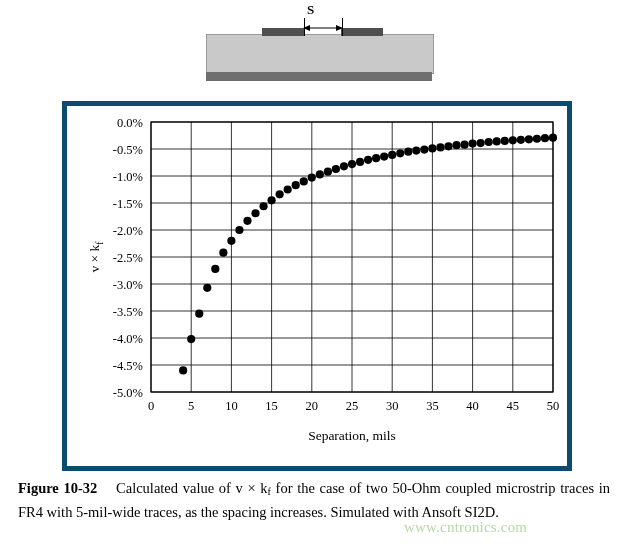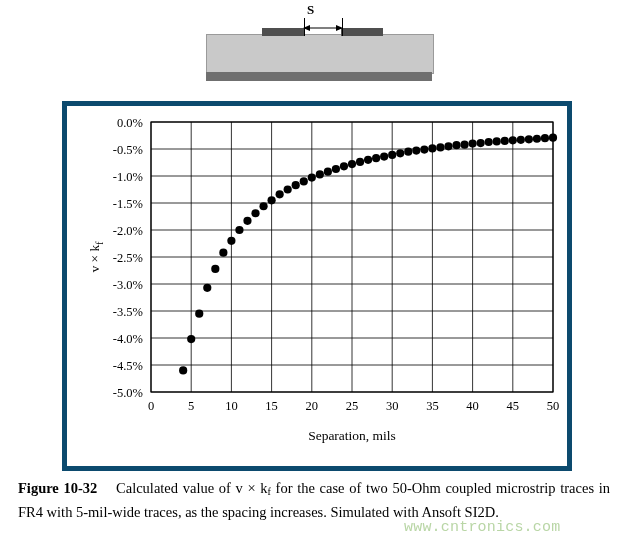--- a/index.html
+++ b/index.html
@@ -114,21 +114,21 @@
     font-family: "Liberation Serif", serif;
     text-align: justify;
   }
   .caption b { font-weight: bold; }
   .caption .sub { font-size: 10px; vertical-align: -2px; }
 
   .watermark {
     position: absolute;
     left: 404px;
     top: 519px;
-    font-family: Liberation Mono, monospace;
+    font-family: Liberation Serif, serif;
     font-size: 15px;
     color: #b9d6a6;
     letter-spacing: 0.2px;
   }
 </style>
 </head>
 <body>
 
 <div class="schematic">
   <div class="substrate"></div>

